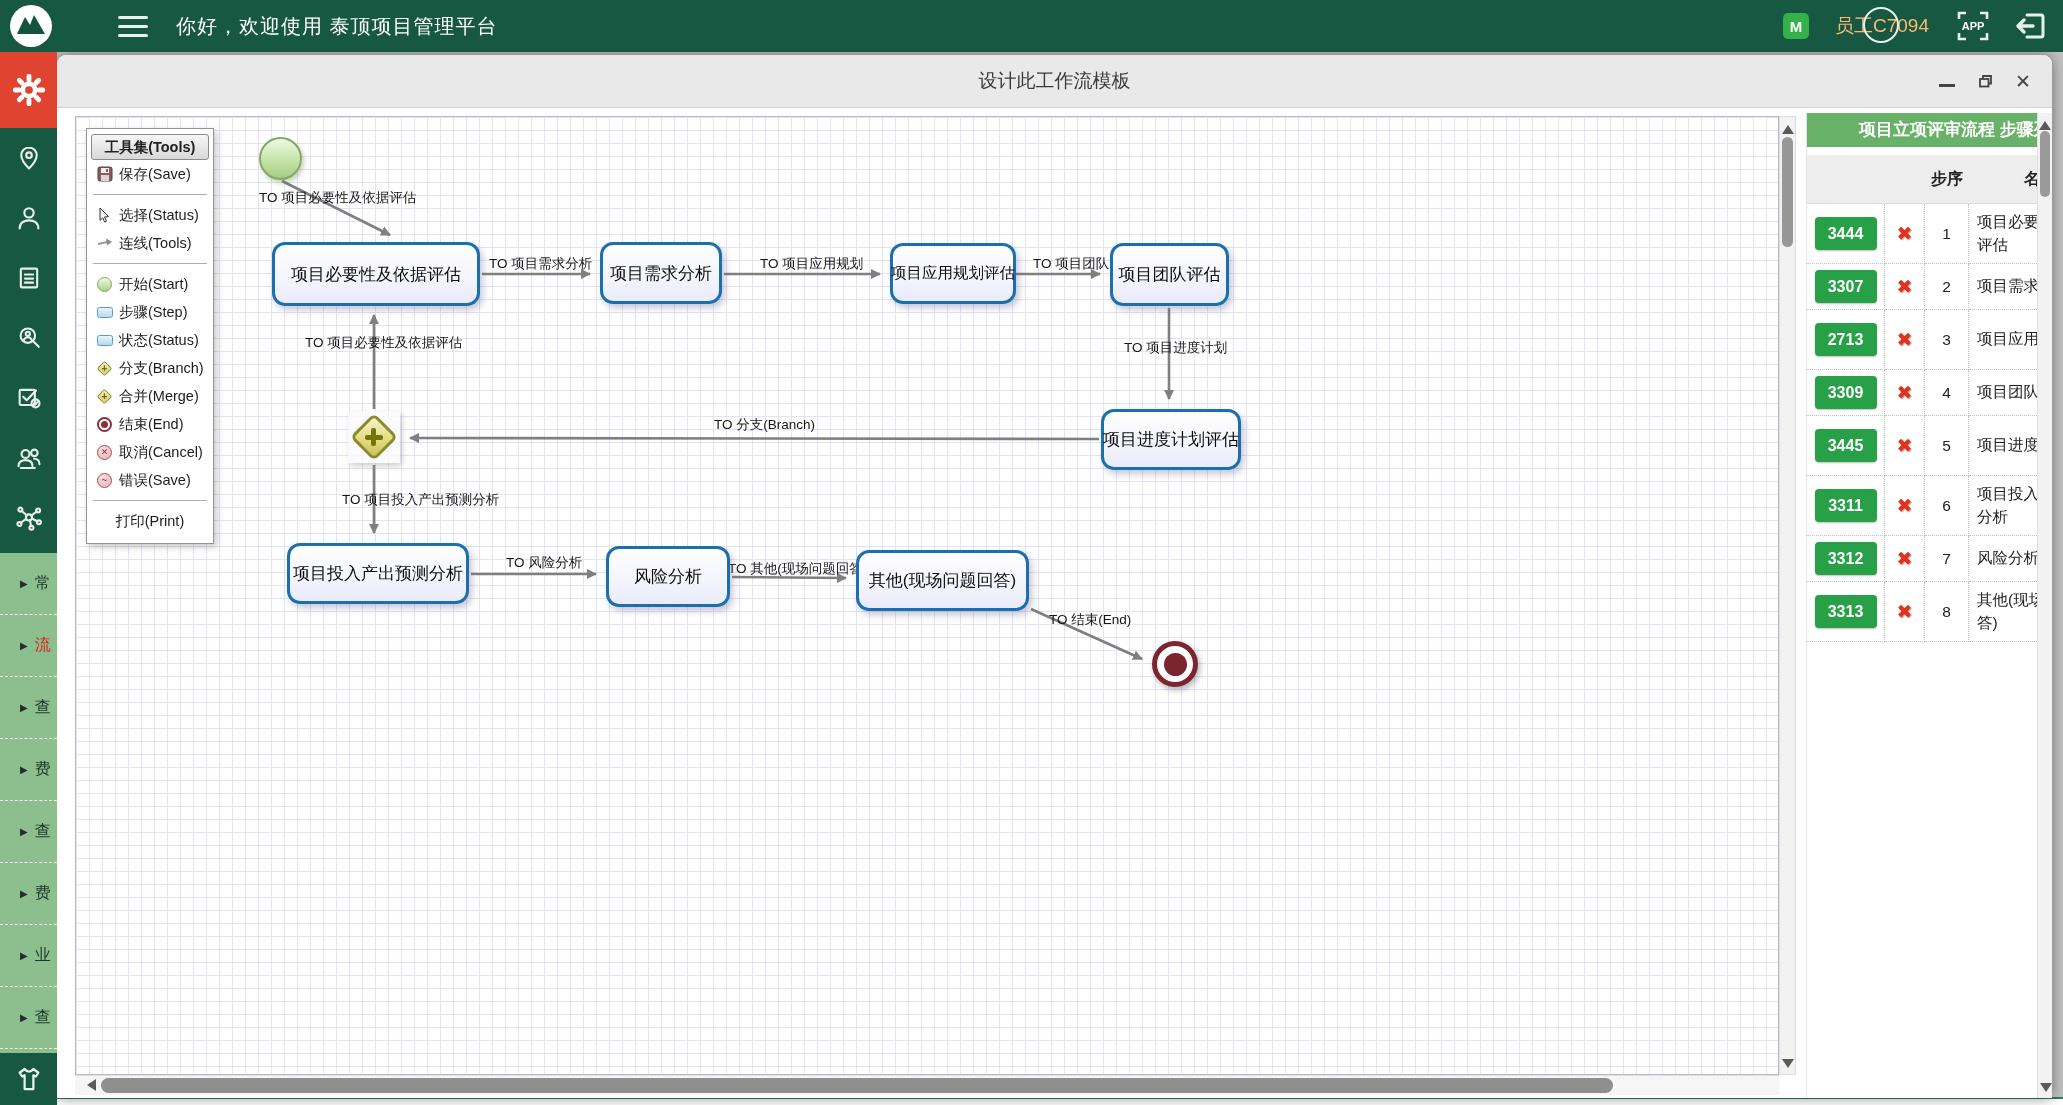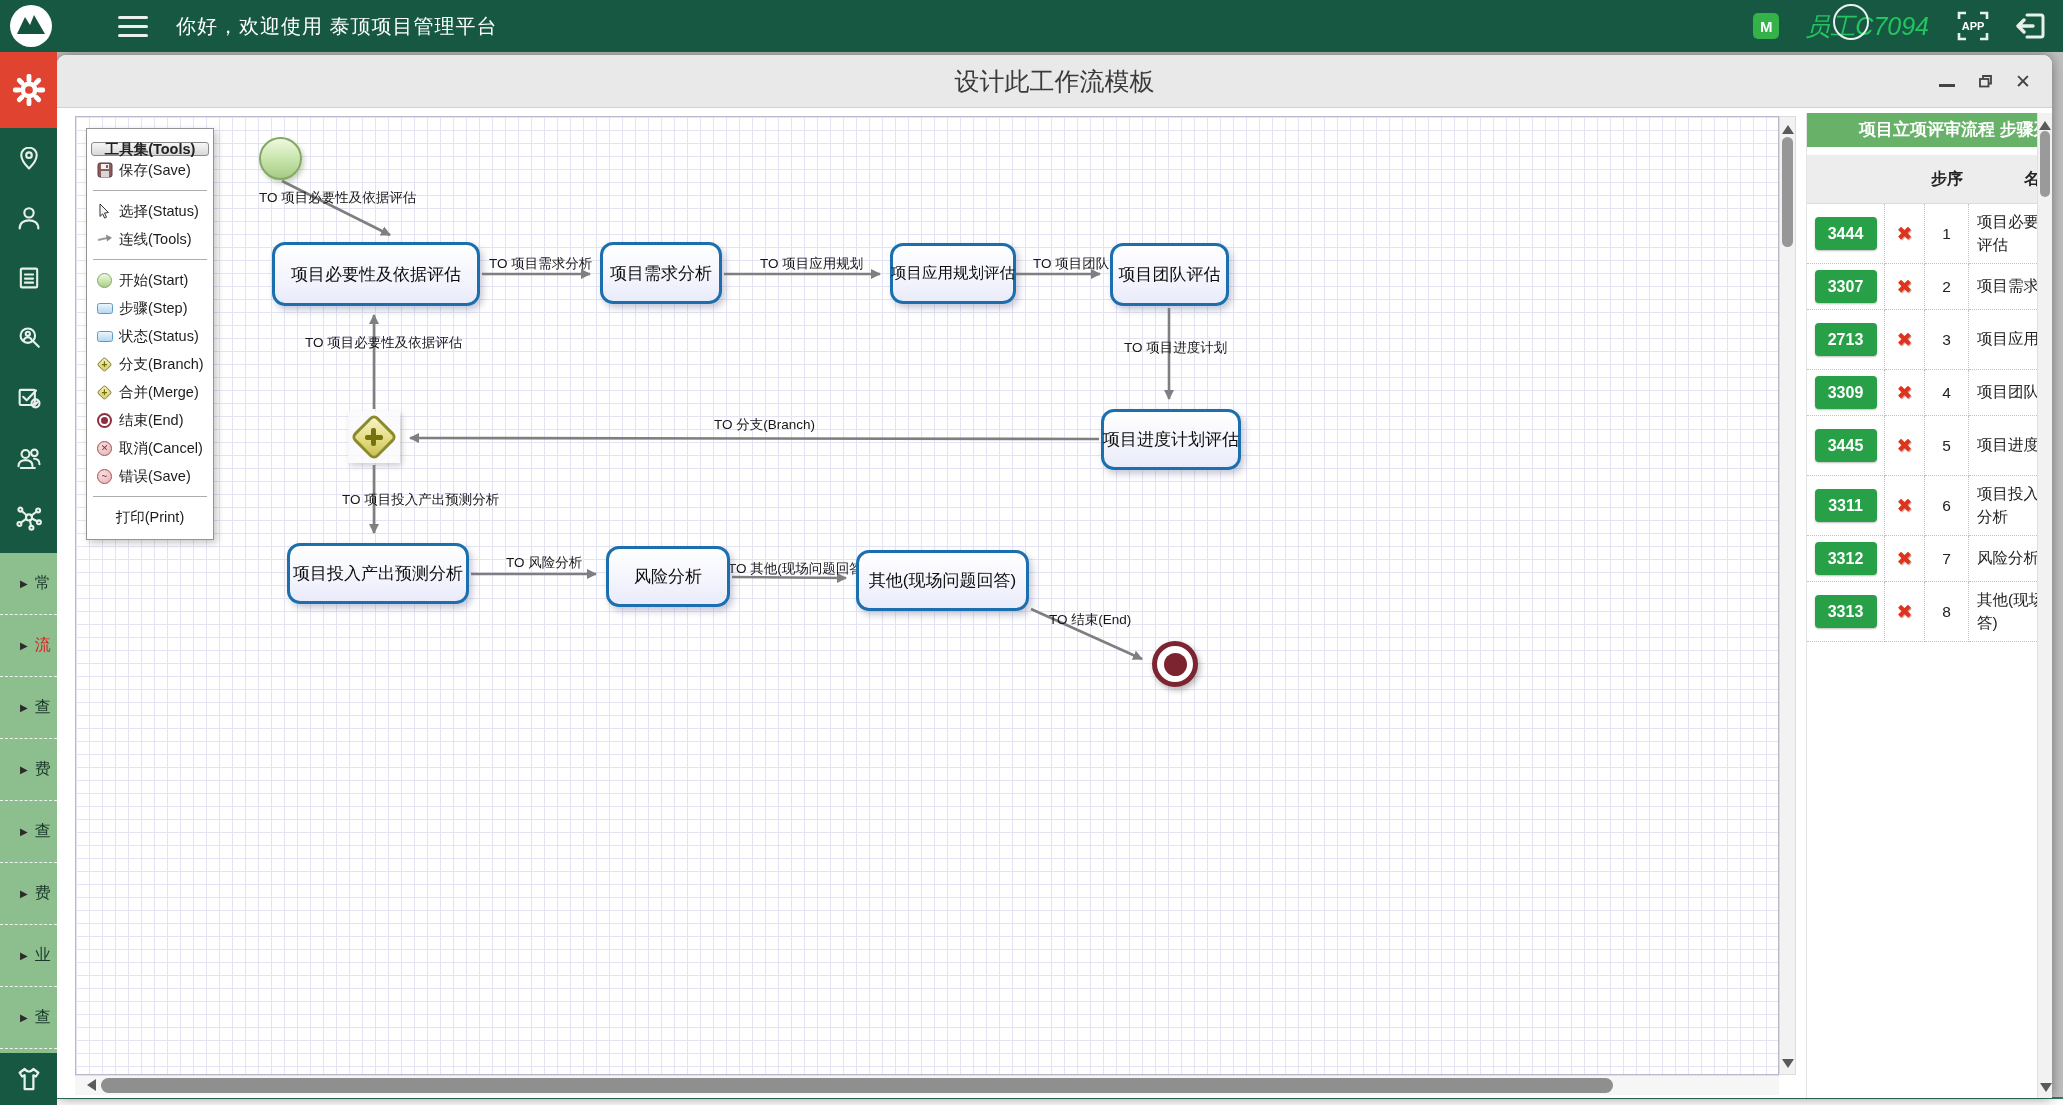--- a/index.html
+++ b/index.html
@@ -10,21 +10,21 @@
   
   .topbar { position:absolute; left:0; top:0; width:2063px; height:52px;
     background:#175843; display:flex; align-items:center; z-index:10; }
   .logo { width:46px; height:46px; margin-left:8px; }
   .hamburger { margin-left:64px; width:30px; display:flex; flex-direction:column; gap:6px; cursor:pointer; }
   .hamburger span { display:block; height:3px; background:#e9f2ec; border-radius:2px; }
   .greeting { color:#ffffff; font-size:20px; margin-left:28px; letter-spacing:1px; }
   .topbar-right { position:absolute; right:14px; top:0; height:52px; display:flex; align-items:center; gap:22px; }
   .m-badge { width:26px; height:26px; background:#35b14a; color:#fff; font-weight:bold;
     font-size:15px; border-radius:5px; display:flex; align-items:center; justify-content:center; }
-  .user { position:relative; color:#22c55e; font-size:25px; padding:0 4px;font-style:italic; }
+  .user { position:relative; color:#fdba74; font-size:19px; padding:0 4px; }
   .avatar-ring { position:absolute; left:32px; top:-6px; width:36px; height:36px;
     border:2px solid #e9f2ec; border-radius:50%; }
   .app-qr, .logout { width:36px; height:36px; }
 
   
   .sidebar { position:absolute; left:0; top:52px; width:57px; height:1053px;
     background:#175843; z-index:9; }
   .side-item { width:57px; height:60px; display:flex; align-items:center; justify-content:center; cursor:pointer; }
   .side-item.active { height:76px; background:#e0432f; }
   .side-menu { position:absolute; left:0; top:501px; width:57px; height:500px; background:#8cbe8e; }
@@ -39,21 +39,21 @@
   
   .backdrop { position:absolute; left:57px; top:52px; right:0; bottom:0; background:#c2c2c2; z-index:1; }
   .footer-strip { position:absolute; left:57px; right:0; bottom:0; height:8px;
     background:#ffffff; border-top:2px solid #35795e; z-index:2; }
 
   
   .modal { position:absolute; left:57px; top:55px; width:1995px; height:1043px;
     background:#fff; border-radius:9px 9px 0 0; box-shadow:0 0 14px rgba(0,0,0,.45); z-index:5; overflow:hidden; }
   .modal-titlebar { position:absolute; left:0; top:0; right:0; height:53px; background:#e9e9e9;
     border-bottom:1px solid #d2d2d2; display:flex; align-items:center; justify-content:center; }
-  .modal-title { font-size:25px; color:#3a3a3a; }
+  .modal-title { font-size:19px; color:#3a3a3a; }
   .win-controls { position:absolute; right:18px; top:0; height:53px; display:flex; align-items:center; gap:16px; }
   .win-btn { width:22px; height:22px; display:flex; align-items:center; justify-content:center;
     color:#444; cursor:pointer; }
   .win-min { width:16px; border-top:3px solid #444; height:0; margin-top:8px; }
   .win-close { font-size:19px; font-weight:bold; }
   .modal-body { position:absolute; left:0; top:53px; right:0; bottom:0; background:#fff; }
 
   
   .canvas { position:absolute; left:18px; top:8px; width:1704px; height:959px;
     background-color:#ffffff;
@@ -80,23 +80,23 @@
   .diamond-plus-v { position:absolute; left:23px; top:17px; width:5px; height:18px; background:#74740e; border-radius:2px; }
   .flow-end { position:absolute; width:46px; height:46px; border-radius:50%;
     background:#ffffff; border:5px solid #7c2531; box-shadow:2px 3px 6px rgba(0,0,0,.3);
     display:flex; align-items:center; justify-content:center; z-index:4; cursor:pointer; }
   .flow-end b { width:23px; height:23px; border-radius:50%; background:#7c2531; }
 
   
   .tools-panel { position:absolute; left:10px; top:11px; width:128px; min-height:406px;
     background:#fff; border:1px solid #949494; box-shadow:3px 3px 7px rgba(0,0,0,.22);
     padding:5px 4px 8px 4px; z-index:6; }
-  .tools-header { height:14px; border:1px solid #8a8a8a; border-radius:3px;
+  .tools-header { height:26px; border:1px solid #8a8a8a; border-radius:3px;
     background:linear-gradient(180deg,#f6f6f6,#d8d8d8); font-size:14.5px; font-weight:bold;
-    color:#222; display:flex; align-items:center; justify-content:center; cursor:pointer;margin-top:8px; }
+    color:#222; display:flex; align-items:center; justify-content:center; cursor:pointer; }
   .tool-item { height:28px; display:flex; align-items:center; gap:6px; padding-left:5px;
     font-size:14.5px; color:#1c1c1c; cursor:pointer; }
   .tool-sep { border-top:1px solid #adadad; margin:6px 2px; }
   .tool-ic { width:17px; height:17px; display:flex; align-items:center; justify-content:center; position:relative; flex:0 0 17px; }
   .ic-start { width:15px; height:15px; border-radius:50%; border:1.5px solid #83a565;
     background:linear-gradient(180deg,#f0f9e3,#cde7b2 50%,#a8cd87); }
   .ic-rect { width:16px; height:11px; border-radius:2.5px; border:1.5px solid #5b9bc8;
     background:linear-gradient(180deg,#eaf5fc,#b5d9ef); }
   .ic-dwrap { position:relative; width:16px; height:16px; }
   .ic-diamond { position:absolute; left:2.5px; top:2.5px; width:11px; height:11px; transform:rotate(45deg);

